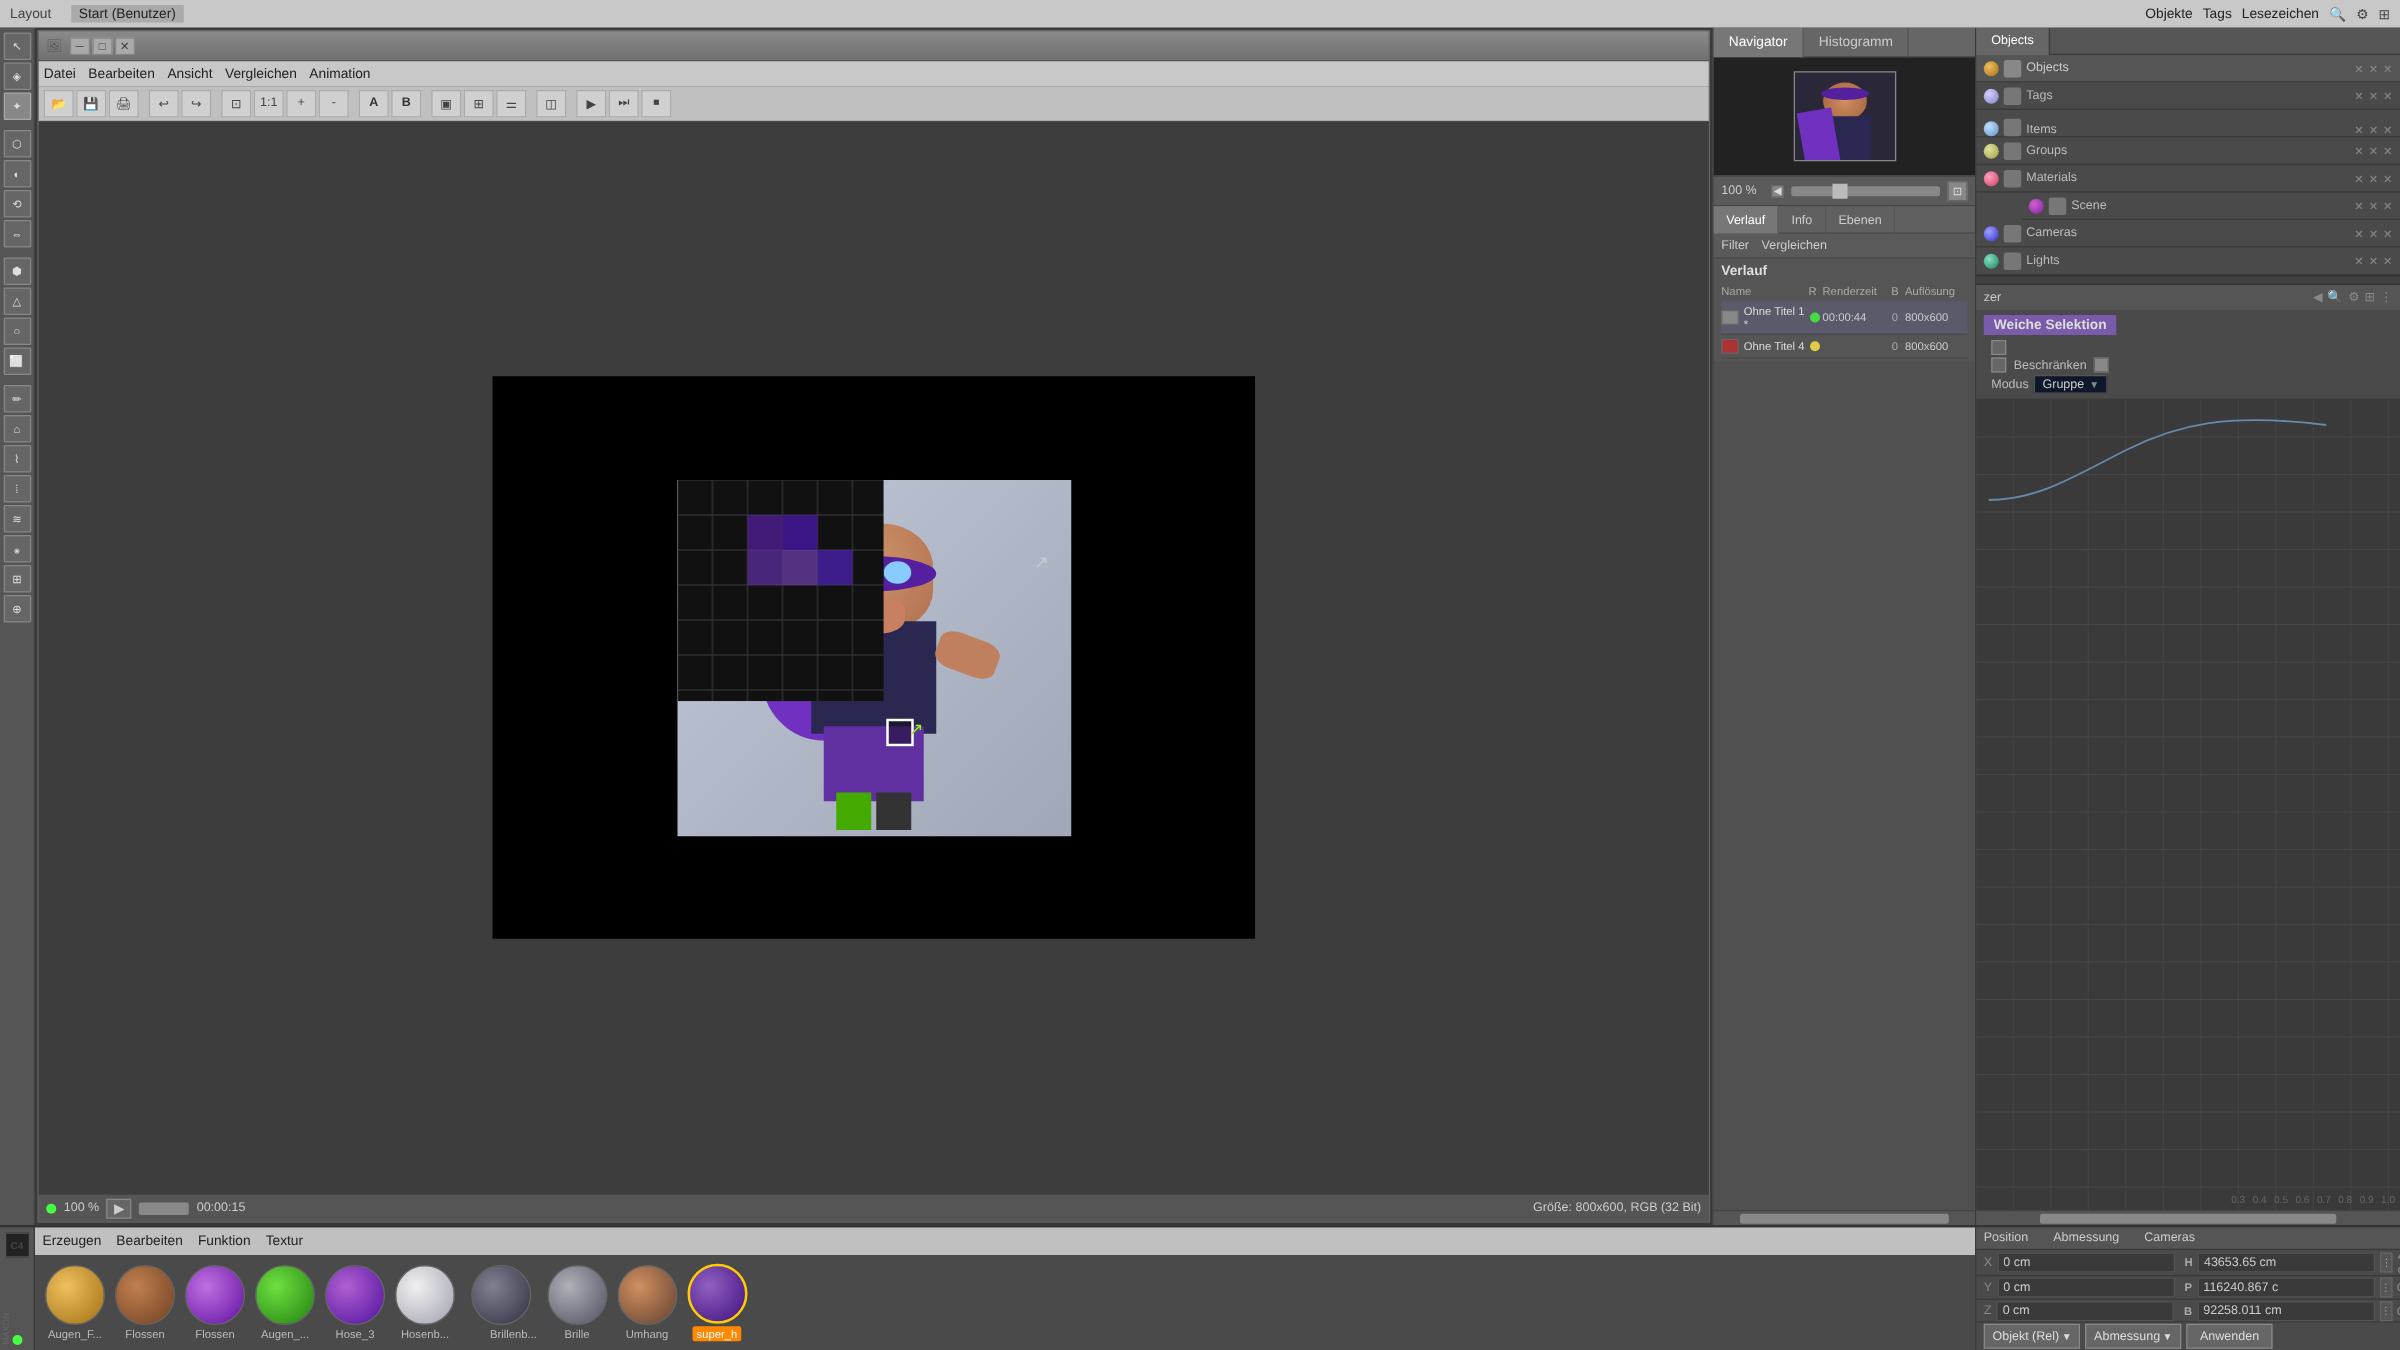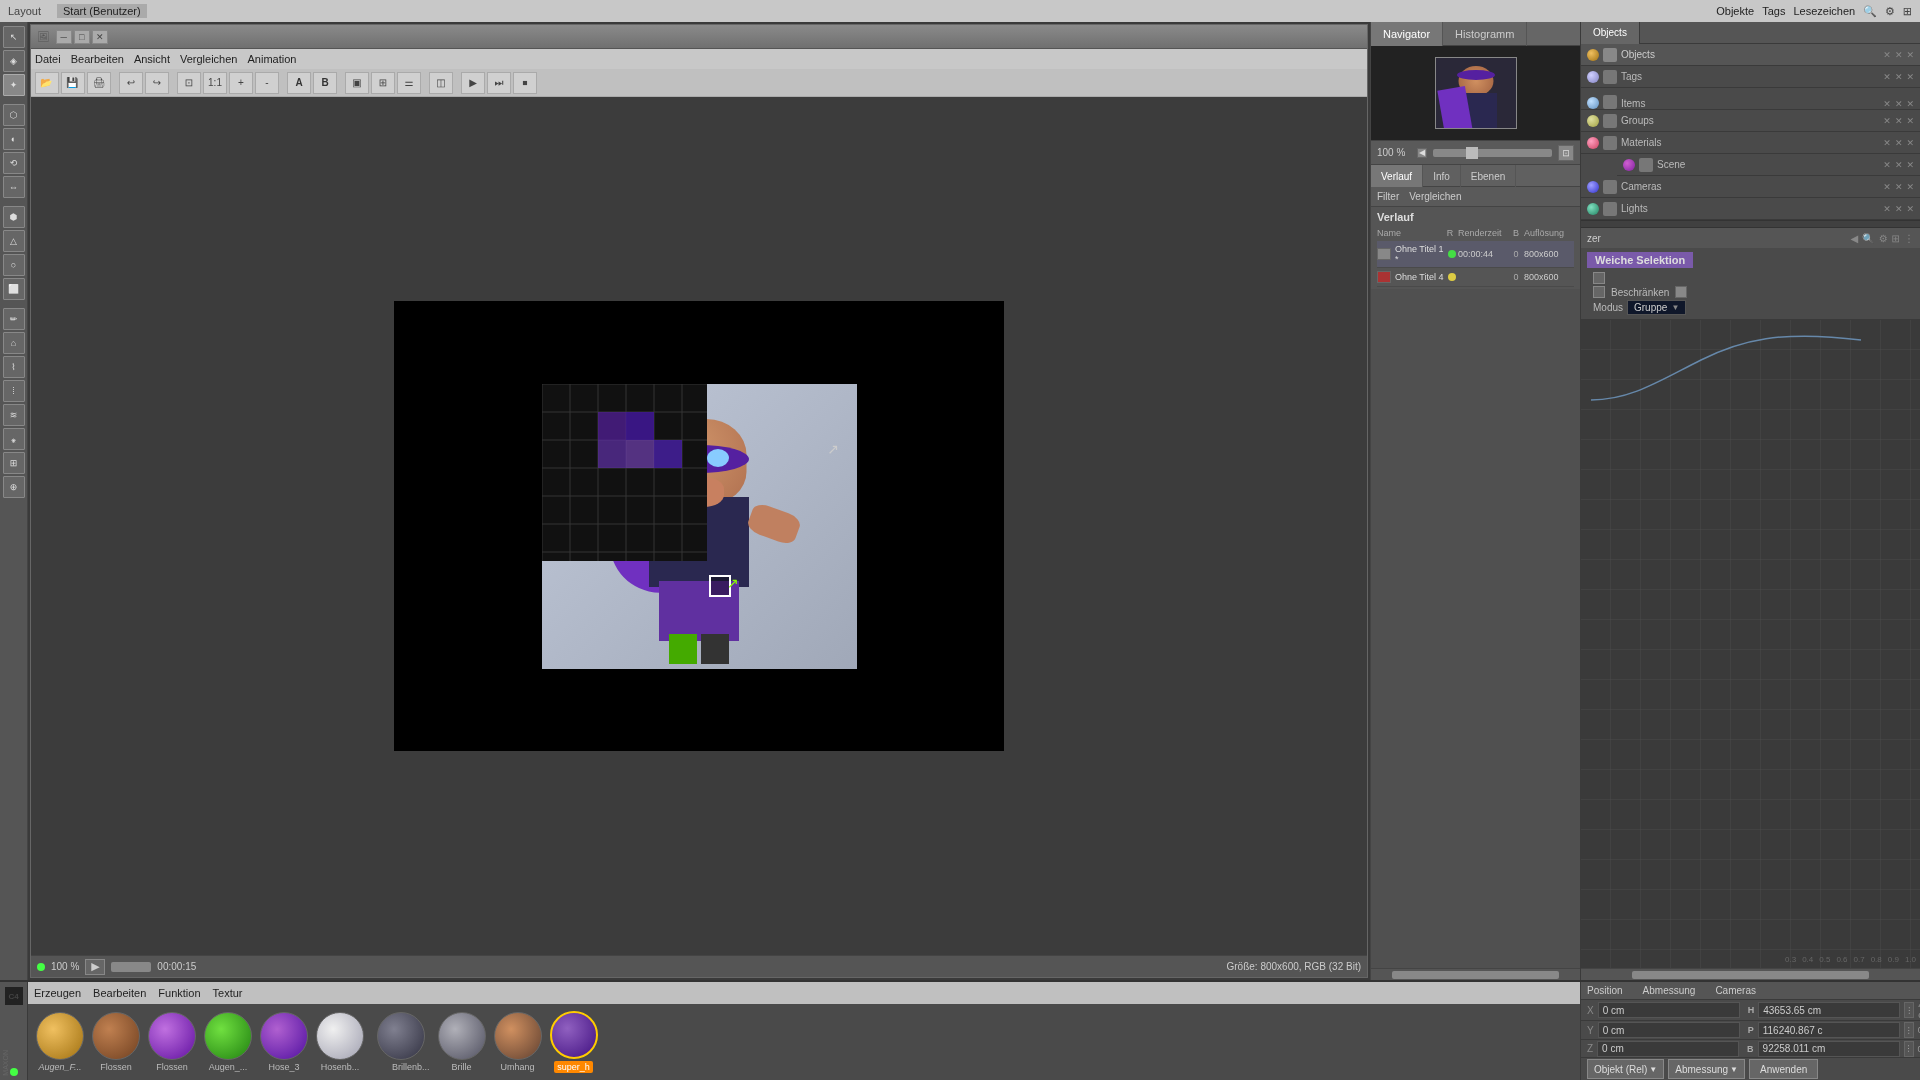--- a/index.html
+++ b/index.html
@@ -431,21 +431,21 @@
       <span style="font-size: 11px; color: #222; cursor: pointer;">Erzeugen</span>
       <span style="font-size: 11px; color: #222; cursor: pointer;">Bearbeiten</span>
       <span style="font-size: 11px; color: #222; cursor: pointer;">Funktion</span>
       <span style="font-size: 11px; color: #222; cursor: pointer;">Textur</span>
     </div>
 
     <div style="flex: 1; display: flex; align-items: center; padding: 4px 8px; gap: 8px; background: #4a4a4a; overflow-x: auto;">
 
       <div style="display: flex; flex-direction: column; align-items: center; gap: 2px; cursor: pointer; flex-shrink: 0;">
         <div style="width: 48px; height: 48px; border-radius: 50%; background: radial-gradient(circle at 35% 35%, #f0c060, #a07010); border: 1px solid #666;"></div>
-        <span style="font-size: 9px; color: #bbb; text-align: center; max-width: 52px; font-style: italic;">Augen_F...</span>
+        <span style="font-size: 9px; color: #bbb; text-align: center; max-width: 52px;">Augen_F...</span>
       </div>
 
       <div style="display: flex; flex-direction: column; align-items: center; gap: 2px; cursor: pointer; flex-shrink: 0;">
         <div style="width: 48px; height: 48px; border-radius: 50%; background: radial-gradient(circle at 35% 35%, #c08050, #704020); border: 1px solid #666;"></div>
         <span style="font-size: 9px; color: #bbb; text-align: center;">Flossen</span>
       </div>
 
       <div style="display: flex; flex-direction: column; align-items: center; gap: 2px; cursor: pointer; flex-shrink: 0;">
         <div style="width: 48px; height: 48px; border-radius: 50%; background: radial-gradient(circle at 35% 35%, #c070e0, #6010a0); border: 1px solid #666;"></div>
         <span style="font-size: 9px; color: #bbb; text-align: center;">Flossen</span>

